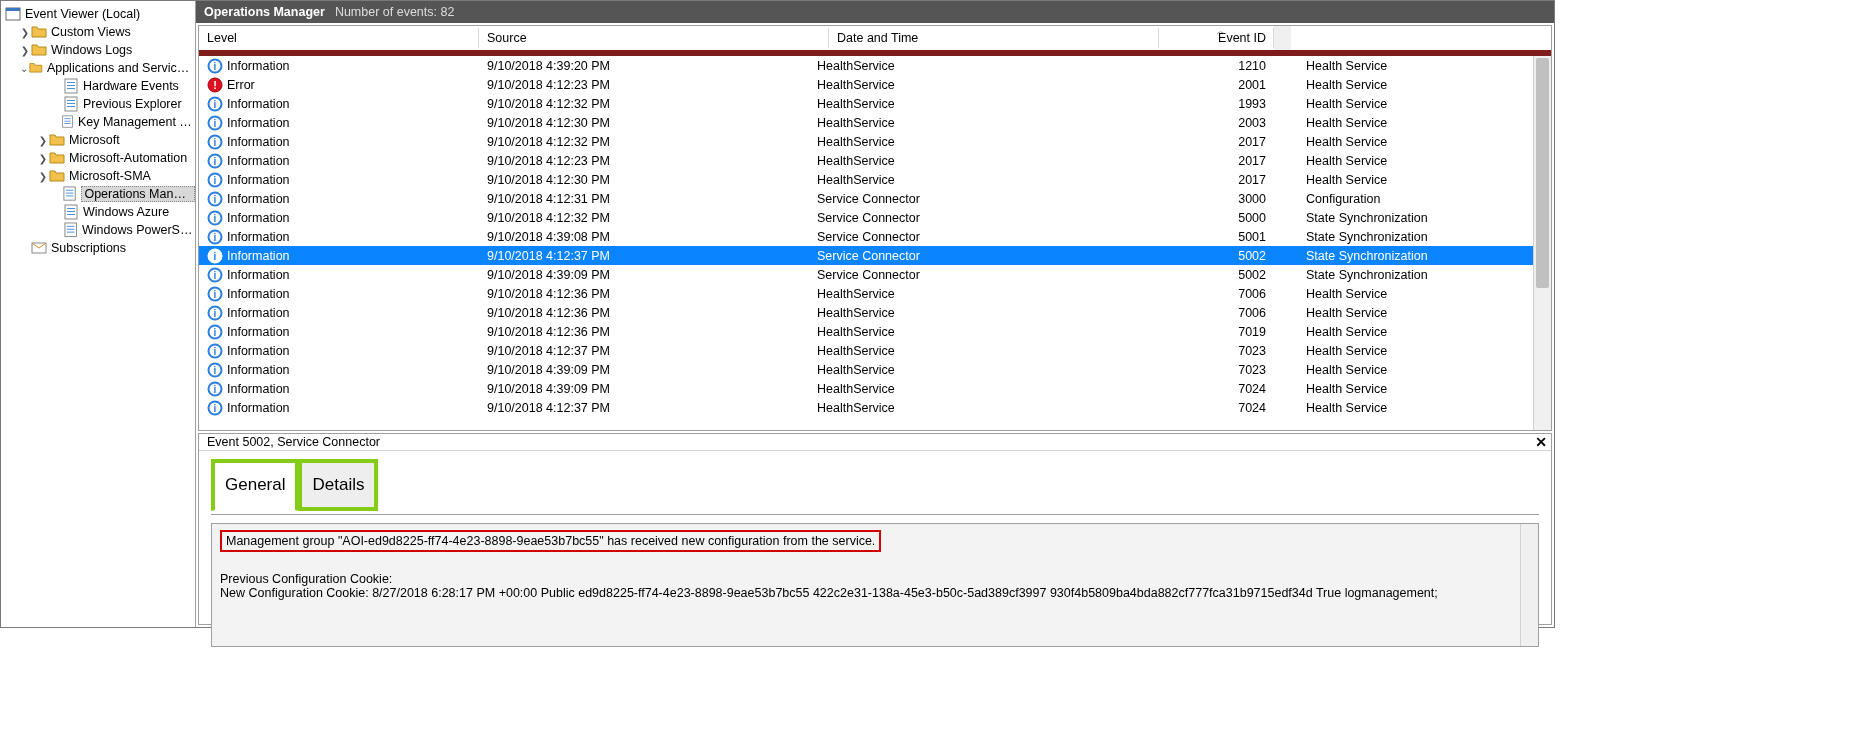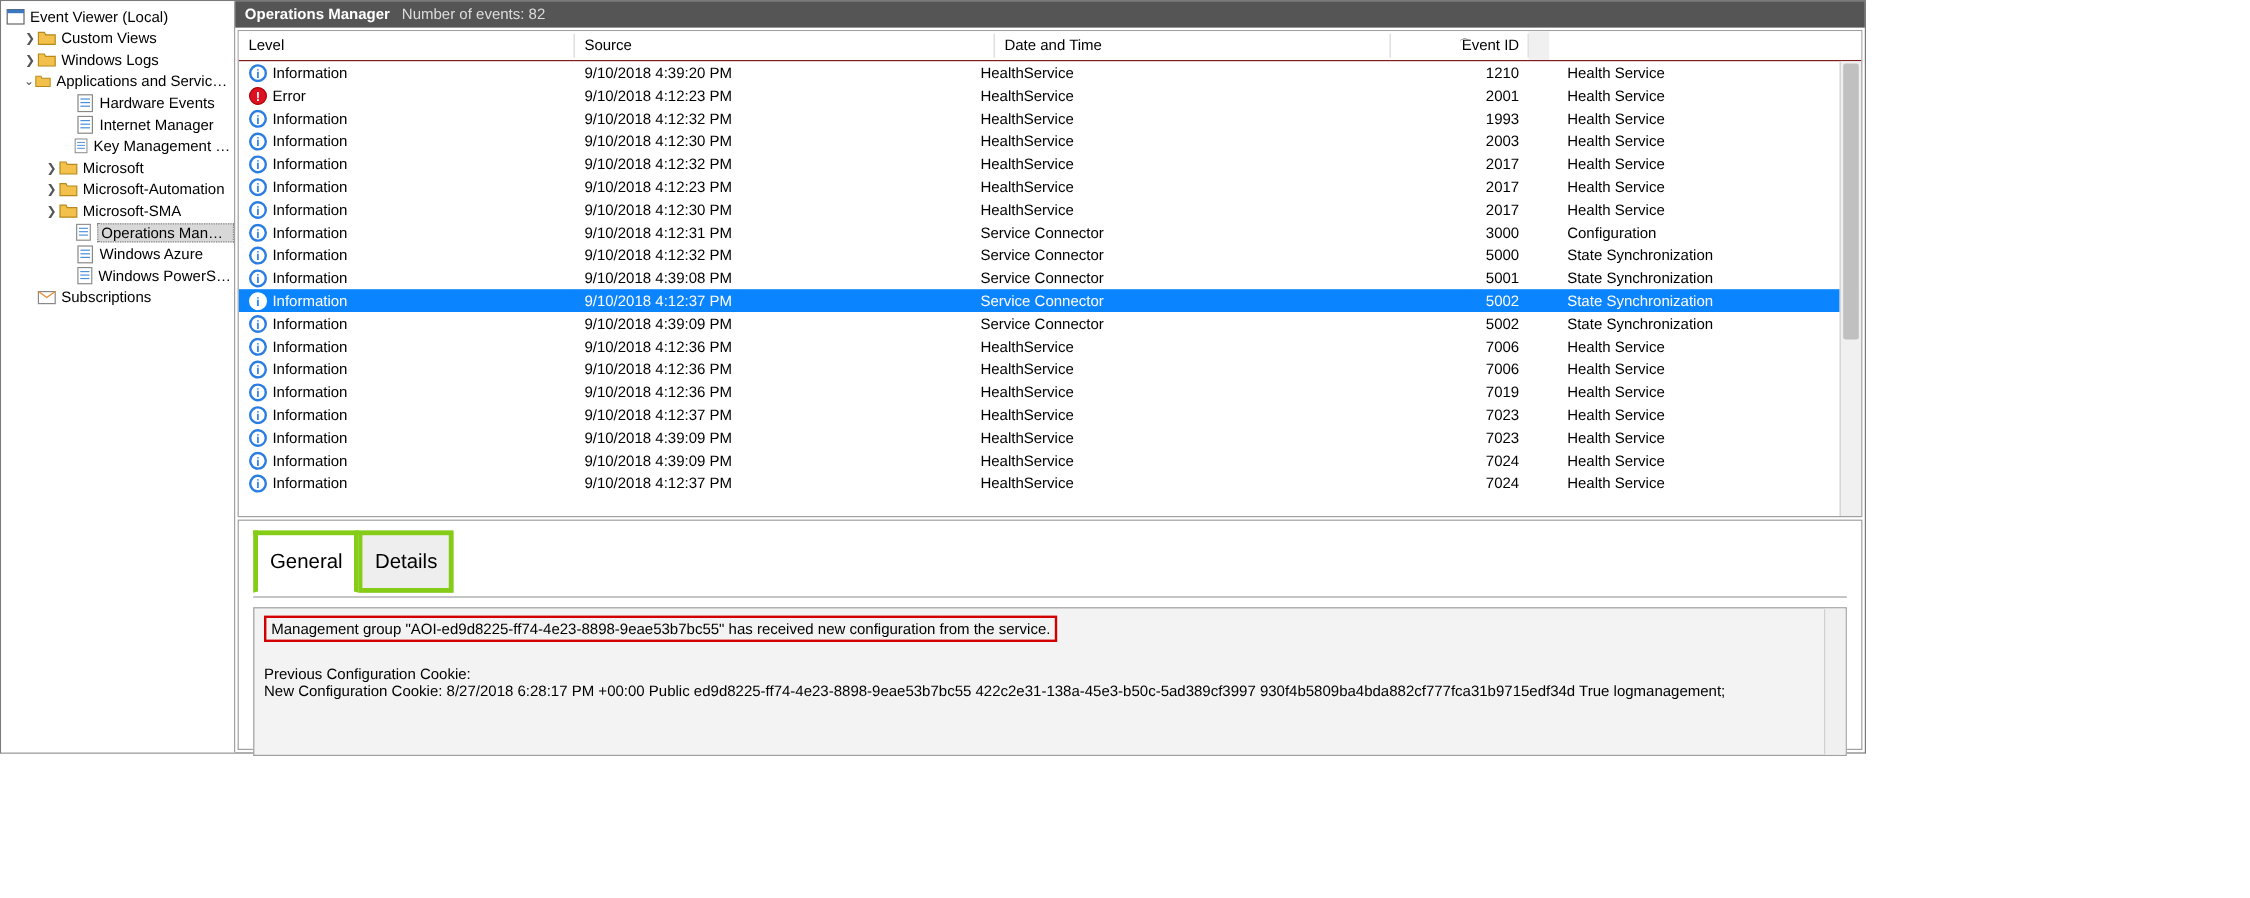--- a/index.html
+++ b/index.html
@@ -89,21 +89,21 @@
     flex-direction: column;
     min-height: 0;
     border: 1px solid #a0a0a0;
     margin: 2px 2px 0 2px;
   }
   .colhdr {
     height: 24px;
     display: flex;
     align-items: center;
     background: #fff;
-    border-bottom: 1px solid #7f1d1d;
+    border-bottom: 6px solid #7f1d1d;
     font-weight: 400;
     color: #000;
   }
   .colhdr .col { padding-left: 8px; position:relative; height:100%; display:flex; align-items:center; box-sizing:border-box; }
   .colhdr .col:not(:last-child)::after{
     content:""; position:absolute; right:0; top:2px; bottom:2px; width:1px; background:#d8d8d8;
   }
   .col-level { width: 280px; }
   .col-date  { width: 330px; }
   .col-src   { width: 350px; flex:0 0 350px;}
@@ -250,21 +250,21 @@
         <div class="tree-row indent-3">
           <span class="twisty"></span>
           <span class="icon">
             <svg viewBox="0 0 16 16">
               <rect x="2" y="1" width="12" height="14" fill="#fff" stroke="#888"></rect>
               <rect x="4" y="4" width="8" height="1" fill="#4a90d9"></rect>
               <rect x="4" y="7" width="8" height="1" fill="#4a90d9"></rect>
               <rect x="4" y="10" width="8" height="1" fill="#4a90d9"></rect>
             </svg>
           </span>
-          <span class="lbl">Internet Manager</span>
+          <span class="lbl">Previous Explorer</span>
         </div>
         <div class="tree-row indent-3">
           <span class="twisty"></span>
           <span class="icon">
             <svg viewBox="0 0 16 16">
               <rect x="2" y="1" width="12" height="14" fill="#fff" stroke="#888"></rect>
               <rect x="4" y="4" width="8" height="1" fill="#4a90d9"></rect>
               <rect x="4" y="7" width="8" height="1" fill="#4a90d9"></rect>
               <rect x="4" y="10" width="8" height="1" fill="#4a90d9"></rect>
             </svg>
@@ -631,20 +631,24 @@
             <div class="c c-task">Health Service</div>
             <div class="c c-scroll"></div>
           </div>
           <div class="vscroll">
             <div class="thumb"></div>
           </div>
       </div>
     </div>
 
     <div class="detail">
+      <div class="detail-hdr">
+        <span>Event 5002, Service Connector</span>
+        <span class="close-x">✕</span>
+      </div>
       <div class="detail-body">
         <div class="tabs">
           <div class="tab active">General</div>
           <div class="tab">Details</div>
         </div>
         <div class="tabline"></div>
         <div class="desc-panel">
           <span class="highlight-box">Management group "AOI-ed9d8225-ff74-4e23-8898-9eae53b7bc55" has received new configuration from the service.</span><br><br>
           <span>Previous Configuration Cookie:</span><br>
           <span>New Configuration Cookie: 8/27/2018 6:28:17 PM +00:00 Public ed9d8225-ff74-4e23-8898-9eae53b7bc55 422c2e31-138a-45e3-b50c-5ad389cf3997 930f4b5809ba4bda882cf777fca31b9715edf34d True logmanagement;</span>

